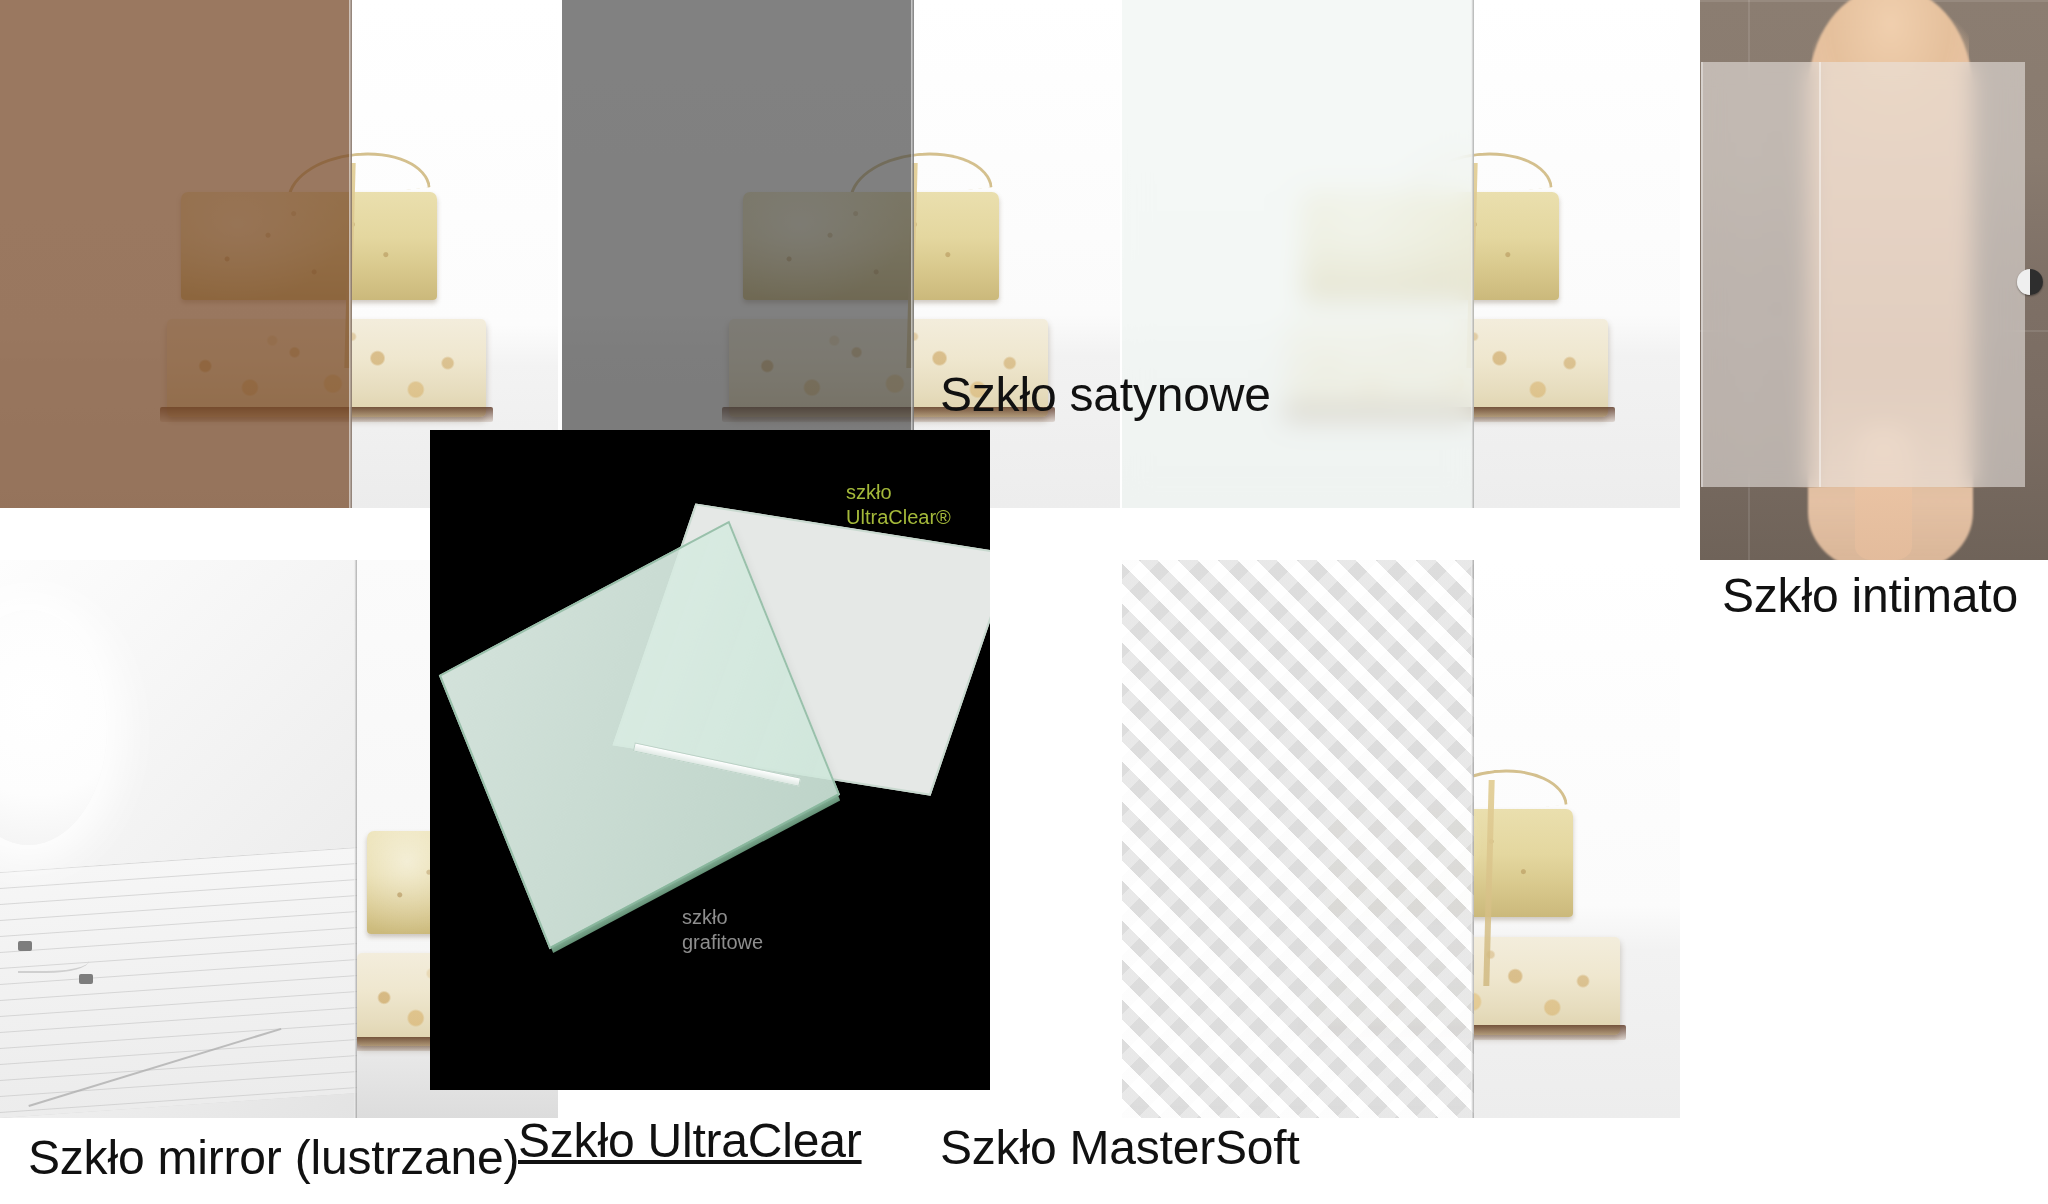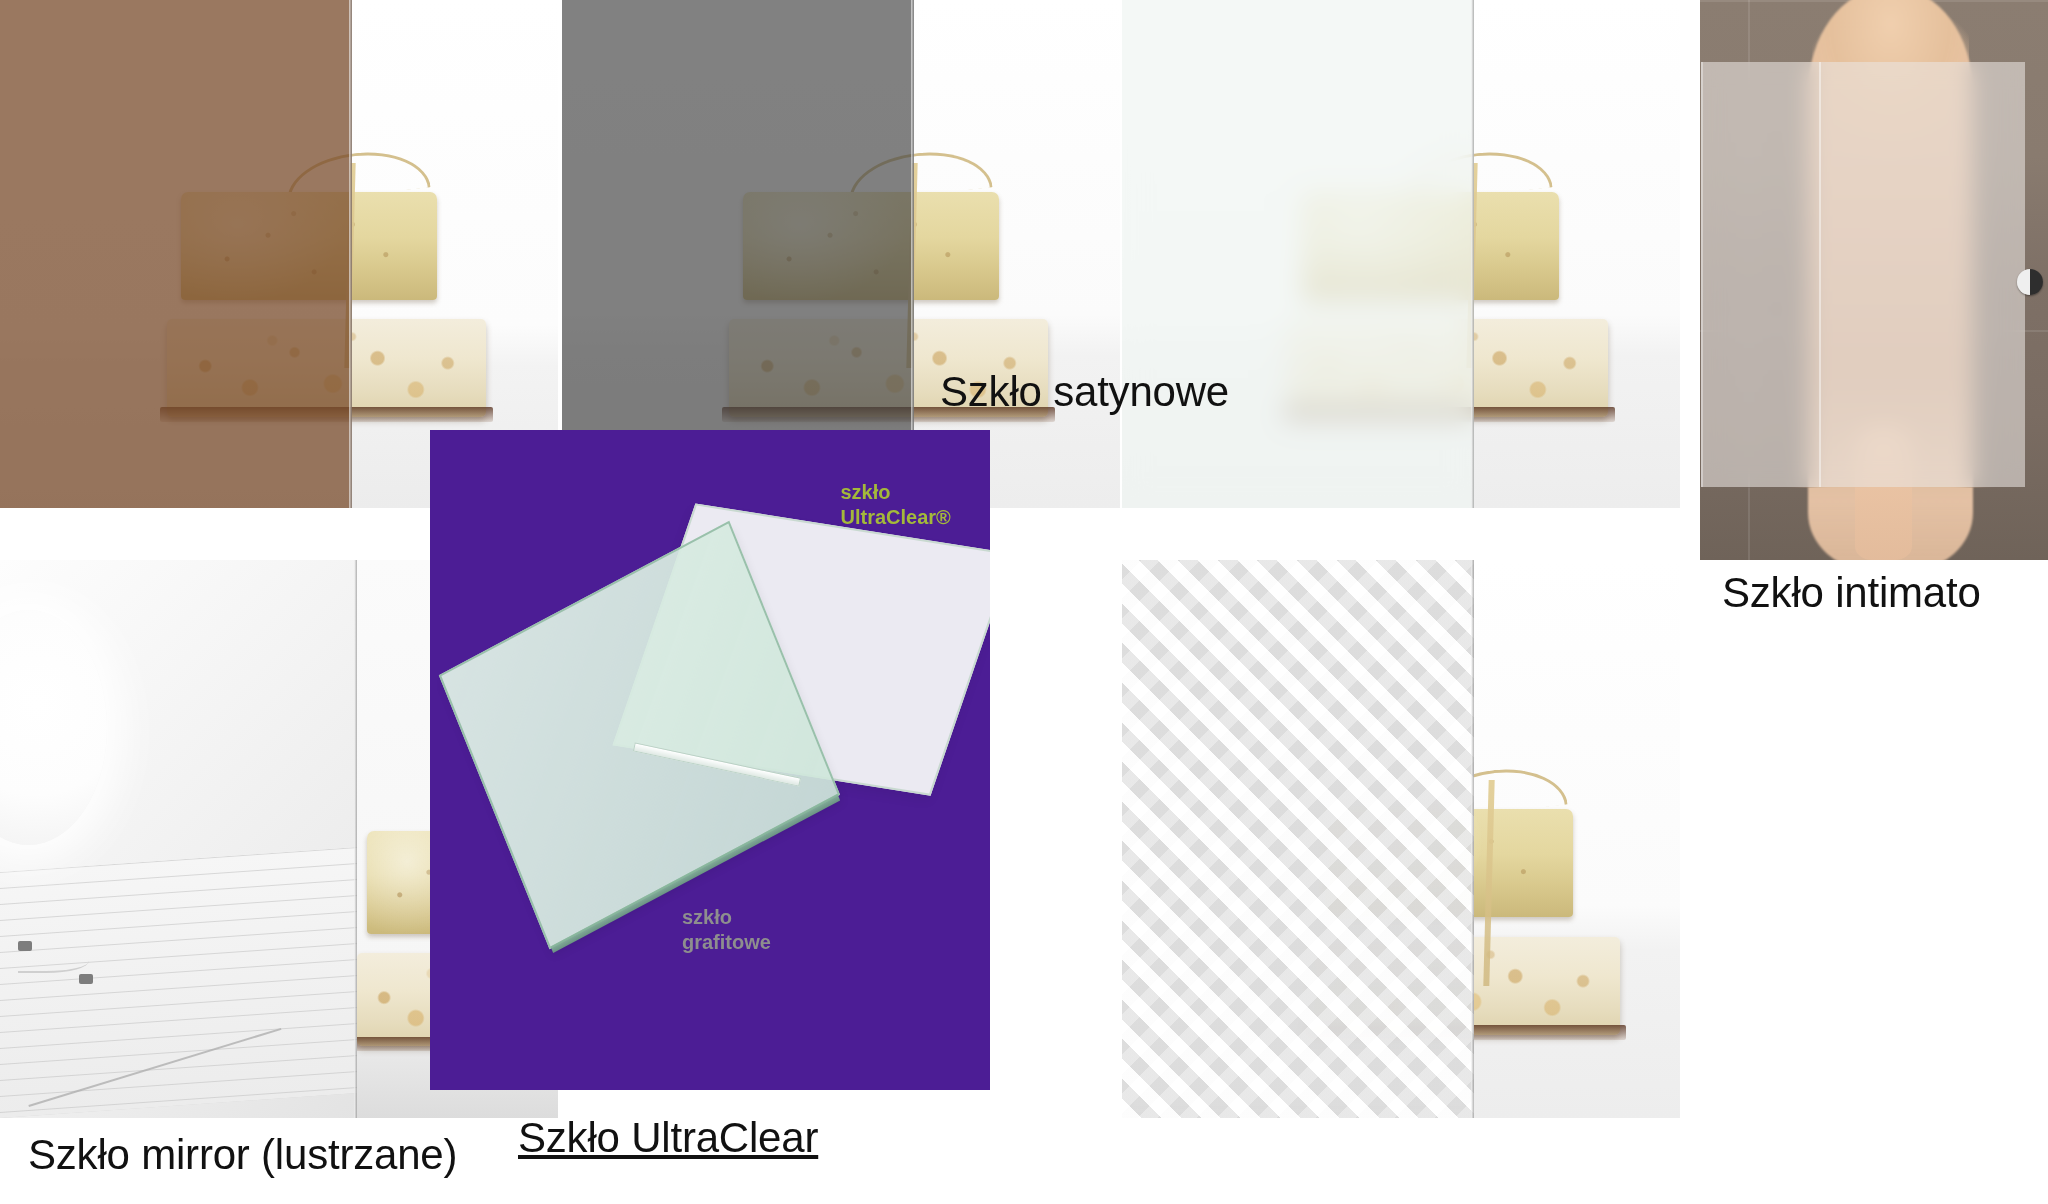--- a/index.html
+++ b/index.html
@@ -24,21 +24,21 @@
   .tile { position: absolute; }
   .tile-img {
     position: absolute;
     left: 0; top: 0;
     width: 100%; height: 100%;
     overflow: hidden;
   }
   .caption {
     position: absolute;
     color: #111111;
-    font-size: 42px;
+    font-size: 48px;
     line-height: 1;
     white-space: nowrap;
     font-family: "Liberation Sans", sans-serif;
     letter-spacing: -0.2px;
   }
 
   
   .scene {
     position: absolute;
     inset: 0;
@@ -217,21 +217,21 @@
   .mirror-clip-b { left: 22%; bottom: 24%; }
   .mirror-wire {
     position: absolute;
     left: 5%; bottom: 26%;
     width: 20%; height: 18px;
     border-bottom: 2px solid #cfcfcf;
     border-radius: 0 0 60% 0;
   }
 
   
-  .uc-scene { position: absolute; inset: 0; background: #4c1d95; font-weight: bold; }
+  .uc-scene { position: absolute; inset: 0; background: #000000; }
   .uc-sheet-back {
     position: absolute;
     left: 40%; top: 14%;
     width: 56%; height: 38%;
     background: rgba(248,252,250,.92);
     border: 2px solid rgba(198,216,206,.95);
     transform: skewY(9deg) skewX(-18deg);
     box-shadow: 0 6px 12px rgba(0,0,0,.06);
   }
   .uc-sheet-front {
@@ -473,14 +473,15 @@
           <div class="soap-bottom"></div>
           <div class="raffia"></div>
           <div class="soap-shadow"></div>
         </div>
       </div>
       <div class="pane pane-soft">
         <div class="pane-edge"></div>
       </div>
     </div>
   </div>
+  <div class="caption" style="left:940px; top:1124px;">Szkło MasterSoft</div>
 
 </div>
 
 </body></html>

